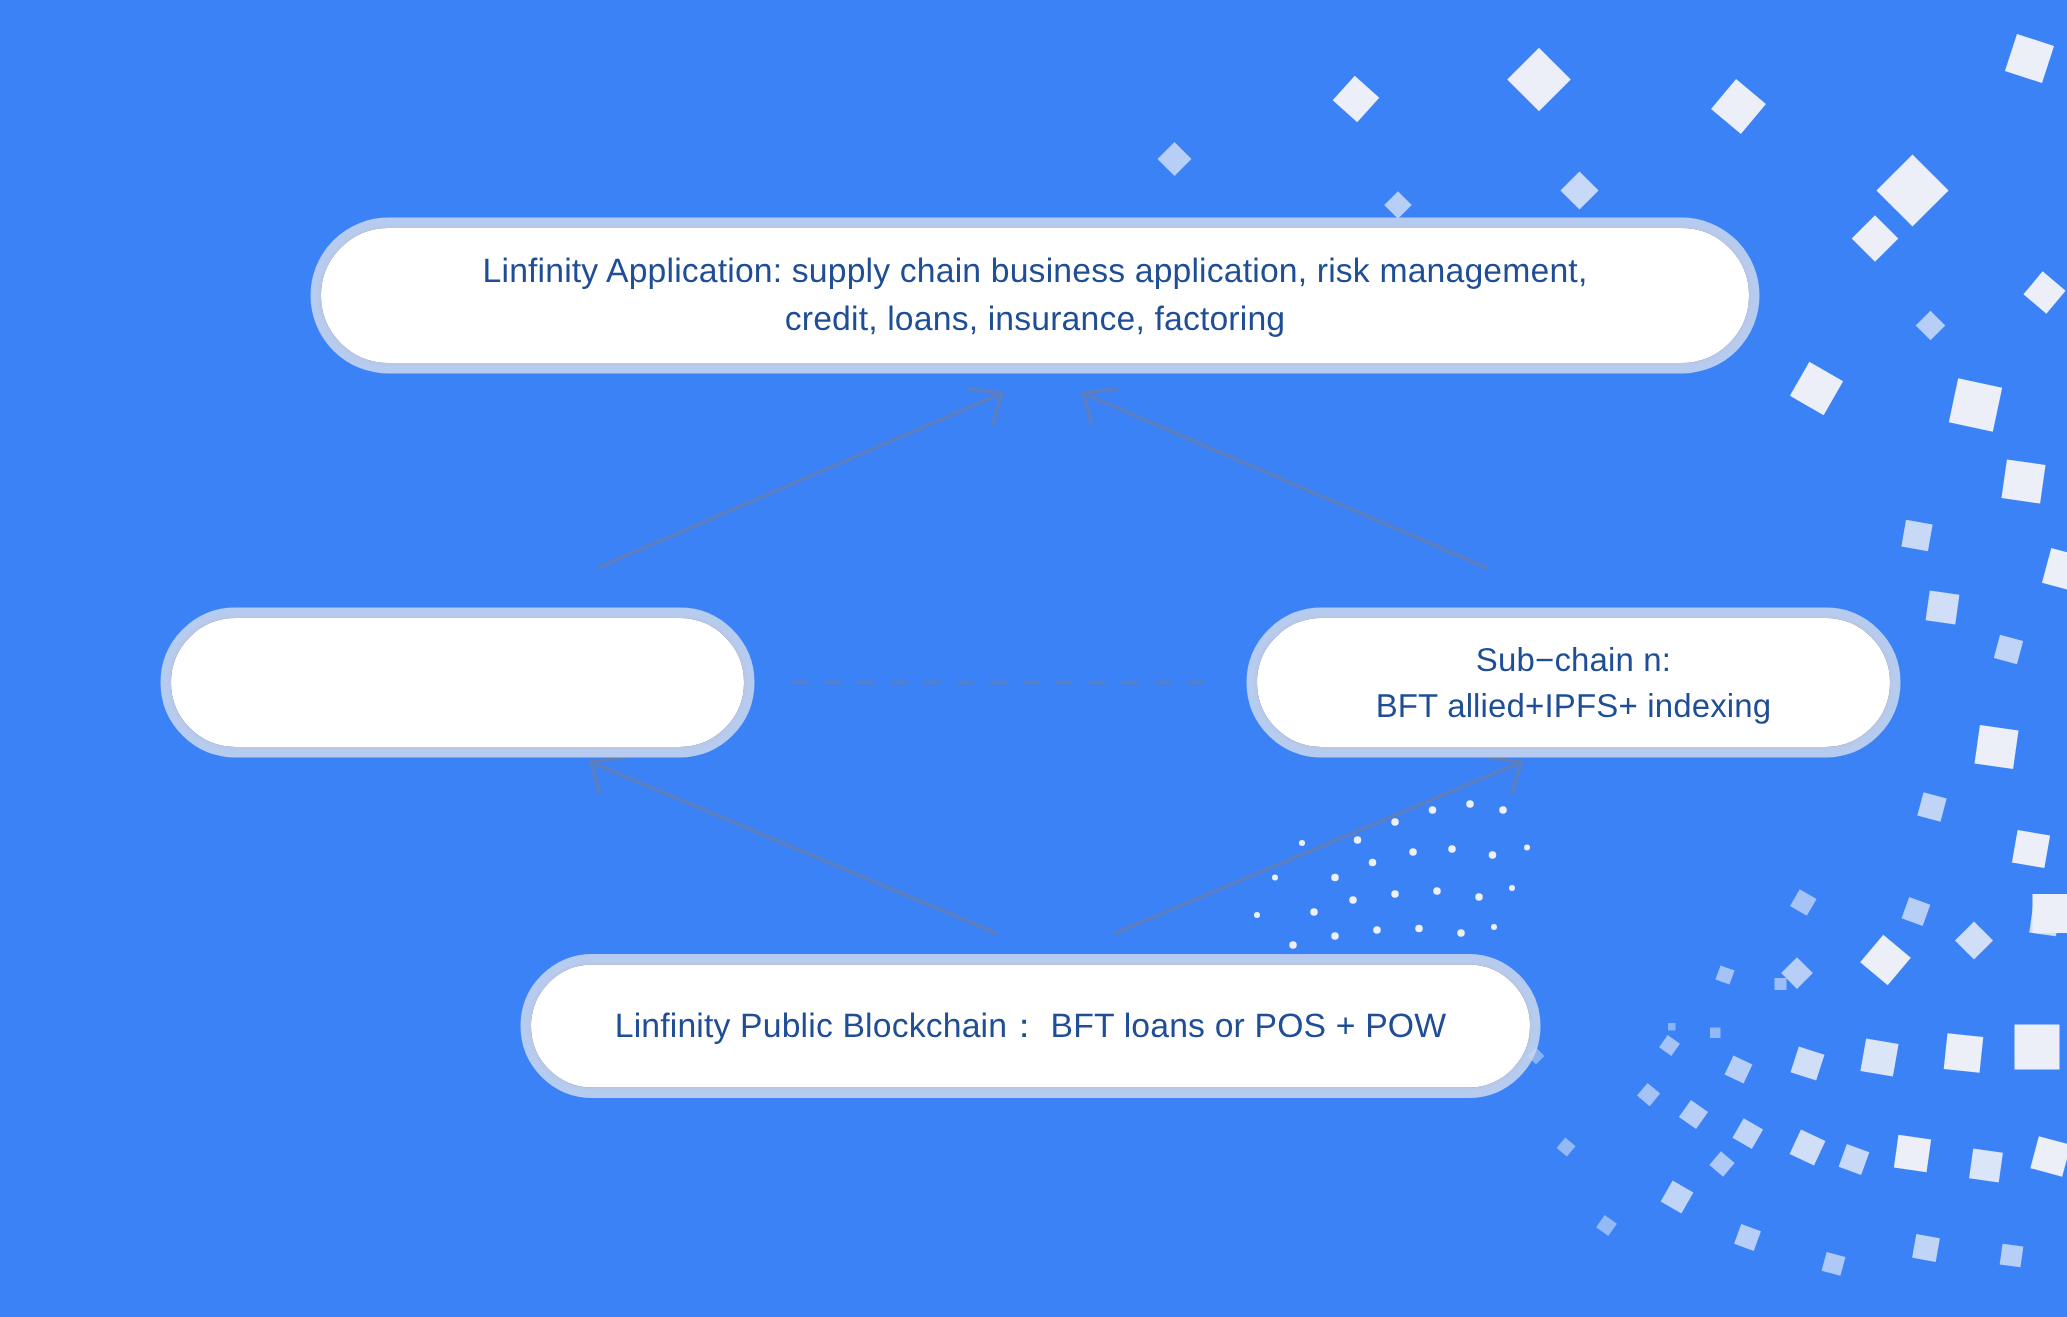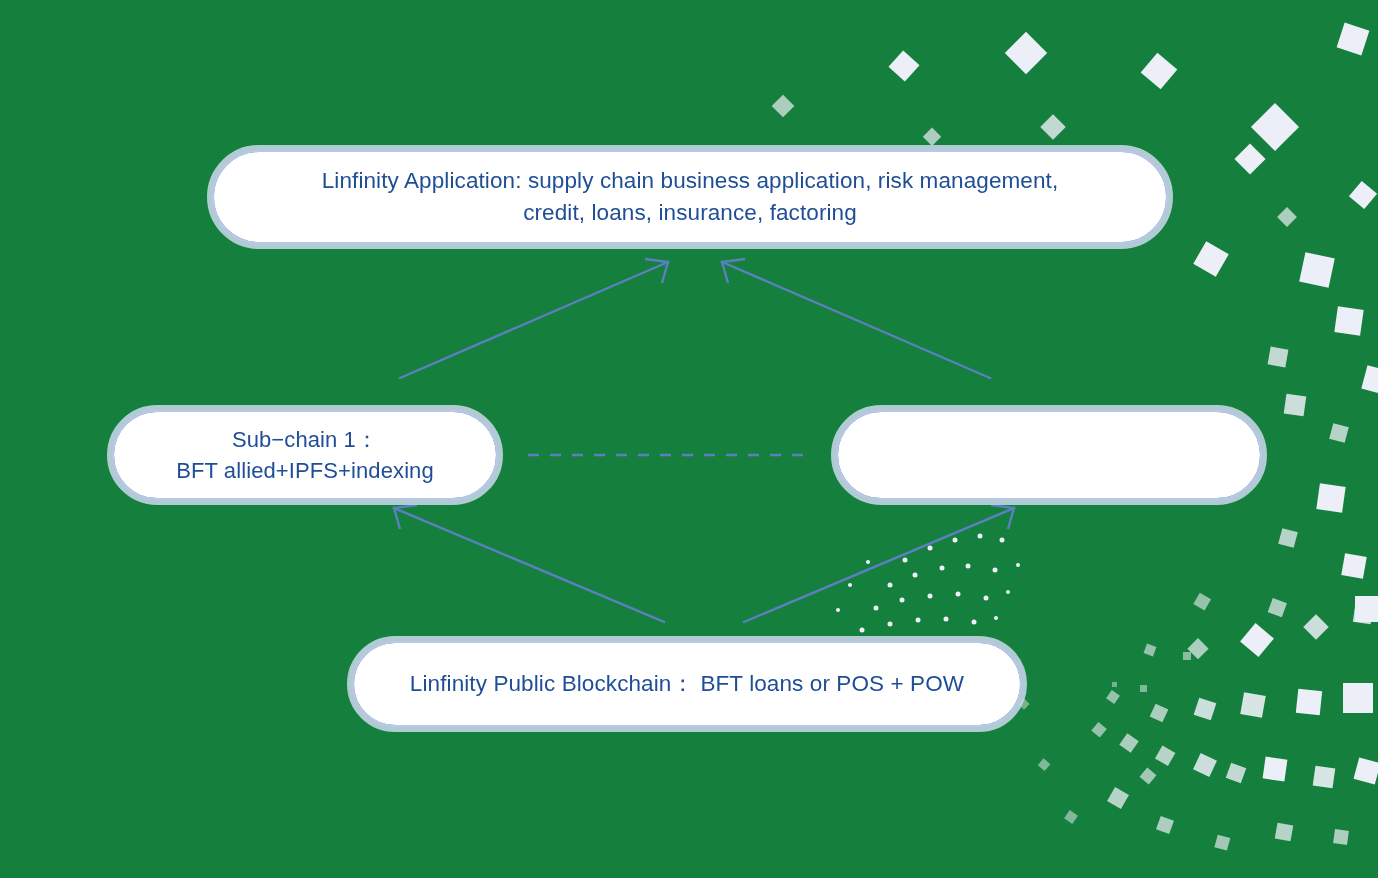--- a/index.html
+++ b/index.html
@@ -4,21 +4,21 @@
 <style>
   html, body {
     margin: 0;
     padding: 0;
     background: #ffffff;
   }
   #stage {
     position: relative;
     width: 1378px;
     height: 878px;
-    background: #15803d;
+    background: #3b82f6;
     overflow: hidden;
     font-family: "Liberation Sans", sans-serif;
   }
 
   
   #decor {
     position: absolute;
     left: 0; top: 0;
     width: 1378px;
     height: 878px;
@@ -212,26 +212,26 @@
   </svg>
 
   <div class="node" id="node-application">
     <span class="halo"></span>
     <span class="node-text">Linfinity Application: supply chain business application, risk management,
 credit, loans, insurance, factoring</span>
   </div>
 
   <div class="node" id="node-subchain-1">
     <span class="halo"></span>
-    <span class="node-text">Sub−chain 1：
-BFT allied+IPFS+indexing</span>
   </div>
 
   <div class="node" id="node-subchain-n">
     <span class="halo"></span>
+    <span class="node-text">Sub−chain n:
+BFT allied+IPFS+ indexing</span>
   </div>
 
   <div class="node" id="node-public-blockchain">
     <span class="halo"></span>
     <span class="node-text">Linfinity Public Blockchain： BFT loans or POS + POW</span>
   </div>
 
 </div>
 
 </body></html>

